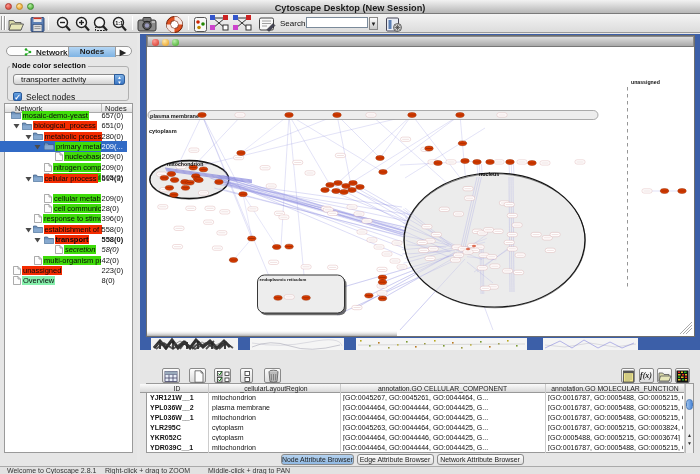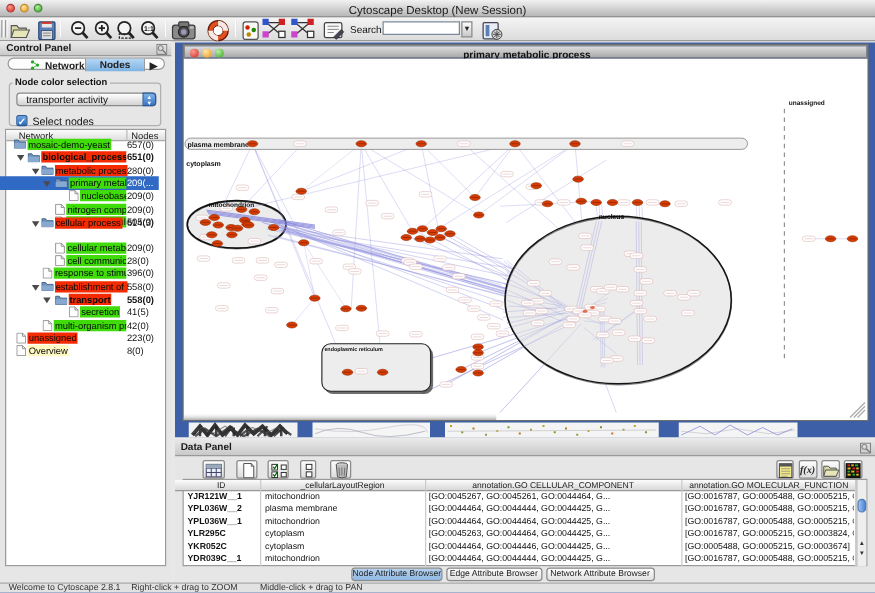--- a/index.html
+++ b/index.html
@@ -1,19 +1,19 @@
 <!DOCTYPE html>
 <html><head><meta charset="utf-8"><style>
 * { margin:0; padding:0; box-sizing:border-box; }
 body { font-family:"Liberation Sans", sans-serif; width:700px; height:474px; overflow:hidden; background:#e8e8e8; }
 #app { position:relative; width:700px; height:474px; }
 #titlebar { position:absolute; left:0; top:0; width:700px; height:14px;
   background:linear-gradient(#f2f2f2,#b6b6b6); border-bottom:1px solid #7a7a7a; }
 #titlebar .tl { position:absolute; top:2.5px; width:7px; height:7px; border-radius:50%; }
-#wtitle { position:absolute; top:2.5px; width:700px; text-align:center; font-size:9.2px; font-weight:normal; color:#1a1a1a; }
+#wtitle { position:absolute; top:2.5px; width:700px; text-align:center; font-size:9.2px; font-weight:bold; color:#1a1a1a; }
 #toolbar { position:absolute; left:0; top:14px; width:700px; height:19px;
   background:linear-gradient(#f4f4f4,#dcdcdc); border-bottom:1px solid #9a9a9a; }
 .tbi { position:absolute; top:2px; }
 #cpanel { position:absolute; left:0; top:33px; width:137px; height:433px; background:#e6e6e6; }
 #cptitle { position:absolute; left:0; top:0; width:137px; height:11.5px;
   background:linear-gradient(#ececec,#c9c9c9); border-bottom:1px solid #9a9a9a;
   font-size:8px; font-weight:bold; color:#1a1a1a; padding:1px 0 0 5px; }
 #tabbar { position:absolute; left:6px; top:12.5px; width:126px; height:10.5px; background:#fdfdfd;
   border:1px solid #9a9a9a; border-radius:5px; font-size:8px; font-weight:bold; color:#222; }
 #tabmosaic { position:absolute; left:61px; top:0; width:48px; height:10.5px;
@@ -150,27 +150,20 @@
 <div style="position:absolute;left:306px;top:3px;width:62px;height:11px;background:#fff;border:1px solid #7a8a9a"></div>
 <div style="position:absolute;left:369px;top:3px;width:9px;height:13px;background:linear-gradient(#fdfdfd,#c8c8c8);border:1px solid #888;font-size:6px;color:#222;text-align:center;line-height:13px">▼</div>
 <svg class="tbi" style="left:385px" width="18" height="17" viewBox="0 0 18 17">
         <rect x="1.5" y="2" width="12" height="13" rx="1" fill="#e8ecf4" stroke="#445"></rect>
         <rect x="3.5" y="4" width="3" height="9" fill="#5b7fb4"></rect>
         <circle cx="12.5" cy="11.5" r="4" fill="#cfcfcf" stroke="#444" stroke-width="0.8"></circle>
         <path d="M12.5,8.5 L12.5,14.5 M9.5,11.5 L15.5,11.5 M10.4,9.4 L14.6,13.6 M14.6,9.4 L10.4,13.6" stroke="#444" stroke-width="0.7"></path>
       </svg>
   </div>
   <div id="cpanel">
-    <div id="cptitle">Control Panel
-      <svg style="position:absolute;right:3px;top:2px" width="9" height="9" viewBox="0 0 9 9">
-          <rect x="0.5" y="0.5" width="8" height="8" fill="none" stroke="#777" stroke-width="0.8"></rect>
-          <circle cx="3.5" cy="3.5" r="2" fill="none" stroke="#777" stroke-width="0.8"></circle>
-          <line x1="5" y1="5" x2="8" y2="8" stroke="#777" stroke-width="1"></line>
-        </svg>
-    </div>
     <div id="tabbar">
       <svg style="position:absolute;left:17px;top:1.5px" width="8" height="8" viewBox="0 0 8 8">
           <circle cx="2" cy="1.5" r="1.3" fill="#2a2"></circle>
           <circle cx="2" cy="6.5" r="1.3" fill="#2a2"></circle>
           <circle cx="6" cy="4" r="1.3" fill="#2a2"></circle>
           <path d="M2,1.5 L6,4 L2,6.5" stroke="#2a2" stroke-width="0.7" fill="none"></path>
         </svg>
       <span style="position:absolute;left:29px;top:1px">Network</span>
       <div id="tabmosaic">Nodes</div>
       <span style="position:absolute;right:5px;top:1px">▶</span>
@@ -188,21 +181,21 @@
         </div>
     </div>
 <div class="trow" style="top:77.4px;">
         <svg width="10" height="8" viewBox="0 0 10 8" style="position:absolute;left:10.5px;top:1px">
           <path d="M0.5,2 L0.5,7.5 L9.5,7.5 L9.5,2.5 L4.5,2.5 L3.5,1 L0.5,1 Z" fill="#6f93bd" stroke="#3a5a80" stroke-width="0.7"></path>
           <path d="M0.5,3.4 L9.5,3.4 L9.5,7.5 L0.5,7.5 Z" fill="#87a9cf"></path>
         </svg>
         <span class="tlabel" style="left:21.5px;max-width:80px;background:#3fdc0a;">mosaic-demo-yeast</span>
         <span class="tnum" style="color:#111">657(0)</span>
       </div>
-<div class="trow" style="top:87.7px;font-weight:bold;">
+<div class="trow" style="top:87.7px;">
         <svg width="7" height="6" viewBox="0 0 7 6" style="position:absolute;left:13.0px;top:2.5px">
           <path d="M0.5,1 L6.5,1 L3.5,5.5 Z" fill="#4a4a4a"></path>
         </svg>
         <svg width="10" height="8" viewBox="0 0 10 8" style="position:absolute;left:22.0px;top:1px">
           <path d="M0.5,2 L0.5,7.5 L9.5,7.5 L9.5,2.5 L4.5,2.5 L3.5,1 L0.5,1 Z" fill="#6f93bd" stroke="#3a5a80" stroke-width="0.7"></path>
           <path d="M0.5,3.4 L9.5,3.4 L9.5,7.5 L0.5,7.5 Z" fill="#87a9cf"></path>
         </svg>
         <span class="tlabel" style="left:33.0px;max-width:68px;background:#f42b00;">biological_process</span>
         <span class="tnum" style="color:#111">651(0)</span>
       </div>
@@ -302,27 +295,27 @@
         <svg width="7" height="6" viewBox="0 0 7 6" style="position:absolute;left:34.0px;top:2.5px">
           <path d="M0.5,1 L6.5,1 L3.5,5.5 Z" fill="#4a4a4a"></path>
         </svg>
         <svg width="10" height="8" viewBox="0 0 10 8" style="position:absolute;left:43.5px;top:1px">
           <path d="M0.5,2 L0.5,7.5 L9.5,7.5 L9.5,2.5 L4.5,2.5 L3.5,1 L0.5,1 Z" fill="#6f93bd" stroke="#3a5a80" stroke-width="0.7"></path>
           <path d="M0.5,3.4 L9.5,3.4 L9.5,7.5 L0.5,7.5 Z" fill="#87a9cf"></path>
         </svg>
         <span class="tlabel" style="left:54.5px;max-width:46px;background:#f42b00;">transport</span>
         <span class="tnum" style="color:#111">558(0)</span>
       </div>
-<div class="trow" style="top:211.8px;">
+<div class="trow" style="top:211.8px;font-style:italic;">
         <svg width="8" height="9" viewBox="0 0 8 9" style="position:absolute;left:55.0px;top:0.5px">
           <path d="M0.5,0.5 L5,0.5 L7.5,3 L7.5,8.5 L0.5,8.5 Z" fill="#fdfdfd" stroke="#888" stroke-width="0.7"></path>
           <path d="M5,0.5 L5,3 L7.5,3" fill="none" stroke="#888" stroke-width="0.7"></path>
         </svg>
         <span class="tlabel" style="left:64.0px;max-width:37px;background:#3fdc0a;">secretion</span>
-        <span class="tnum" style="color:#111">41(5)</span>
+        <span class="tnum" style="color:#111">58(0)</span>
       </div>
 <div class="trow" style="top:222.2px;">
         <svg width="8" height="9" viewBox="0 0 8 9" style="position:absolute;left:34.0px;top:0.5px">
           <path d="M0.5,0.5 L5,0.5 L7.5,3 L7.5,8.5 L0.5,8.5 Z" fill="#fdfdfd" stroke="#888" stroke-width="0.7"></path>
           <path d="M5,0.5 L5,3 L7.5,3" fill="none" stroke="#888" stroke-width="0.7"></path>
         </svg>
         <span class="tlabel" style="left:43.0px;max-width:58px;background:#3fdc0a;">multi-organism pro</span>
         <span class="tnum" style="color:#111">42(0)</span>
       </div>
 <div class="trow" style="top:232.5px;">
@@ -331,31 +324,30 @@
           <path d="M5,0.5 L5,3 L7.5,3" fill="none" stroke="#888" stroke-width="0.7"></path>
         </svg>
         <span class="tlabel" style="left:22.0px;max-width:79px;background:#f42b00;">unassigned</span>
         <span class="tnum" style="color:#111">223(0)</span>
       </div>
 <div class="trow" style="top:242.8px;">
         <svg width="8" height="9" viewBox="0 0 8 9" style="position:absolute;left:13.0px;top:0.5px">
           <path d="M0.5,0.5 L5,0.5 L7.5,3 L7.5,8.5 L0.5,8.5 Z" fill="#fdfdfd" stroke="#888" stroke-width="0.7"></path>
           <path d="M5,0.5 L5,3 L7.5,3" fill="none" stroke="#888" stroke-width="0.7"></path>
         </svg>
-        <span class="tlabel" style="left:22.0px;max-width:79px;background:#fef9c3;">Overview</span>
+        <span class="tlabel" style="left:22.0px;max-width:79px;background:#86efac;">Overview</span>
         <span class="tnum" style="color:#111">8(0)</span>
       </div>
   </div>
   <div id="desktop">
     <div id="netwin">
       <div id="nettitle">
         <div class="tl" style="left:4px;background:radial-gradient(circle at 35% 30%,#ff9a93,#dd4f42 70%)"></div>
         <div class="tl" style="left:14px;background:radial-gradient(circle at 35% 30%,#ffe9a8,#f0b03f 70%)"></div>
         <div class="tl" style="left:24px;background:radial-gradient(circle at 35% 30%,#b8efa8,#5fba48 70%)"></div>
-        <div id="netlabel">primary metabolic process</div>
       </div>
 <svg width="547" height="289" viewBox="0 0 547 289" style="position:absolute;left:0;top:11px;background:#fff">
 <ellipse cx="42.3" cy="132.5" rx="39.5" ry="19" fill="#ececec" stroke="#111" stroke-width="1.3"></ellipse>
 <ellipse cx="42.3" cy="133.2" rx="39.5" ry="19" fill="none" stroke="#111" stroke-width="0.9" stroke-opacity="0.5"></ellipse>
 <line x1="74.8" y1="128.4" x2="308.3" y2="198.8" stroke="#8d8de0" stroke-width="0.6" stroke-opacity="0.5"></line>
 <line x1="76.7" y1="137.5" x2="326.8" y2="196.5" stroke="#8d8de0" stroke-width="0.6" stroke-opacity="0.5"></line>
 <line x1="70.4" y1="128.4" x2="306.6" y2="203.6" stroke="#8d8de0" stroke-width="0.6" stroke-opacity="0.5"></line>
 <line x1="62.5" y1="130.8" x2="319.5" y2="204.3" stroke="#8d8de0" stroke-width="0.6" stroke-opacity="0.5"></line>
 <line x1="66.4" y1="136.2" x2="324.3" y2="195.1" stroke="#8d8de0" stroke-width="0.6" stroke-opacity="0.5"></line>
 <line x1="78.1" y1="137.8" x2="310.2" y2="197.6" stroke="#8d8de0" stroke-width="0.6" stroke-opacity="0.5"></line>
@@ -838,27 +830,20 @@
 <rect x="367" y="3" width="1.6" height="1.6" fill="#b8a820"></rect>
 <rect x="376" y="8" width="1.6" height="1.6" fill="#7a9a30"></rect>
 <line x1="218" y1="8" x2="385" y2="7" stroke="#bbb" stroke-width="0.5"></line>
 <rect x="403" y="1" width="95" height="12" fill="#f4f4f4"></rect>
 <path d="M405,11 L420,4 L432,11 L444,3 L458,11 L470,5 L482,11 L494,6" stroke="#8d8de0" stroke-width="0.8" fill="none" opacity="0.8"></path>
 <path d="M405,8 L425,10 L450,6 L475,10 L496,7" stroke="#99a" stroke-width="0.5" fill="none" opacity="0.6"></path>
 </svg>
       </div>
   </div>
   <div id="datapanel">
-    <div id="dptitle">Data Panel
-      <svg style="position:absolute;right:3px;top:4px" width="9" height="9" viewBox="0 0 9 9">
-          <rect x="0.5" y="0.5" width="8" height="8" fill="none" stroke="#777" stroke-width="0.8"></rect>
-          <circle cx="3.5" cy="3.5" r="2" fill="none" stroke="#777" stroke-width="0.8"></circle>
-          <line x1="5" y1="5" x2="8" y2="8" stroke="#777" stroke-width="1"></line>
-        </svg>
-    </div>
     <div id="dtable"></div>
   </div>
   <div style="position:absolute;left:162px;top:368px;width:18px;height:15px;background:linear-gradient(#fdfdfd,#dcdcdc);border:1px solid #8a8a8a;border-radius:2px"><svg width="15" height="13" viewBox="0 0 15 13" style="margin:1px 0 0 1px">
         <rect x="1" y="1.5" width="12" height="10" fill="#e8eef8" stroke="#446" stroke-width="0.8"></rect>
         <path d="M1,4.5 L13,4.5 M1,8 L13,8 M5,1.5 L5,11.5 M9,1.5 L9,11.5" stroke="#446" stroke-width="0.8"></path>
         <rect x="1" y="1.5" width="12" height="3" fill="#9ab"></rect>
       </svg></div>
     <div style="position:absolute;left:188.5px;top:368px;width:17px;height:15px;background:linear-gradient(#fdfdfd,#dcdcdc);border:1px solid #8a8a8a;border-radius:2px"><svg width="15" height="13" viewBox="0 0 15 13" style="margin:1px 0 0 1px">
         <path d="M4,0.8 L10,0.8 L12,3 L12,12.2 L4,12.2 Z" fill="#fdfdfd" stroke="#555" stroke-width="0.8"></path>
         <path d="M10,0.8 L10,3 L12,3" fill="none" stroke="#555" stroke-width="0.7"></path>

